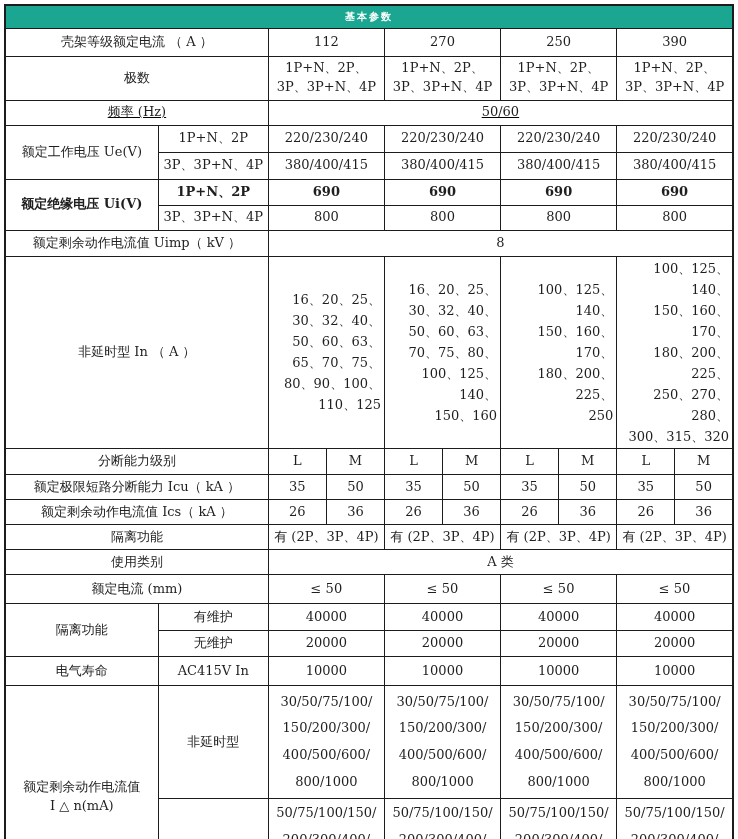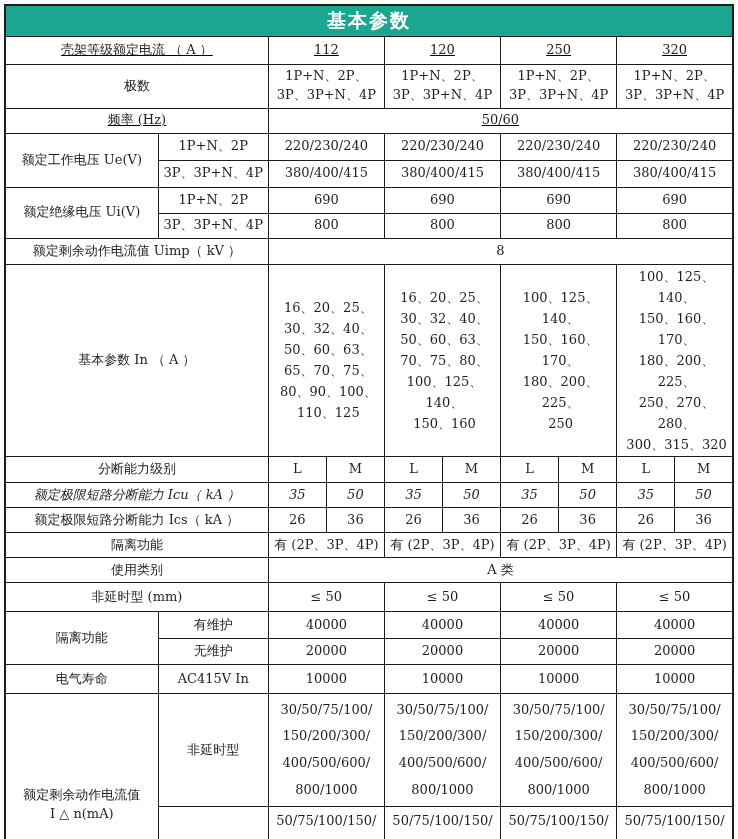--- a/index.html
+++ b/index.html
@@ -27,27 +27,27 @@
     font-size: 13px;
     color: #1f1f1f;
     padding: 1px 3px;
     white-space: pre-line;
     line-height: 1.45;
     overflow: hidden;
   }
   table.spec td.hdr {
     background: #1aa690;
     color: #ffffff;
-    font-size: 19px;
+    font-size: 10px;
     font-weight: bold;
     letter-spacing: 2px;
     border-color: #1c1c1c;
   }
   table.spec td.inlist {
-    text-align: center;
+    text-align: right;
     padding-left: 7px;
     line-height: 1.62;
   }
   table.spec td.ml {
     line-height: 2.05;
   }
 </style>
 </head>
 <body>
 
@@ -62,26 +62,26 @@
         <col style="width:58px">
       <col style="width:58px">
         <col style="width:58px">
       <col style="width:58px">
         <col style="width:58px">
     </colgroup>
     <tbody>
         <tr style="height: 23px;">
           <td colspan="10" class="hdr">基本参数</td>
         </tr>
-        <tr style="height: 28px; text-decoration: underline;">
+        <tr style="height: 28px;">
           <td colspan="2">壳架等级额定电流 （ A ）</td>
           <td colspan="2">112</td>
-          <td colspan="2">120</td>
+          <td colspan="2">270</td>
           <td colspan="2">250</td>
-          <td colspan="2">320</td>
+          <td colspan="2">390</td>
         </tr>
         <tr style="height: 44px; padding-left: 15px;">
           <td colspan="2">极数</td>
           <td colspan="2">1P+N、2P、
 3P、3P+N、4P</td>
           <td colspan="2">1P+N、2P、
 3P、3P+N、4P</td>
           <td colspan="2">1P+N、2P、
 3P、3P+N、4P</td>
           <td colspan="2">1P+N、2P、
@@ -99,41 +99,41 @@
           <td colspan="2">220/230/240</td>
           <td colspan="2">220/230/240</td>
         </tr>
         <tr style="height: 27px;">
           <td>3P、3P+N、4P</td>
           <td colspan="2">380/400/415</td>
           <td colspan="2">380/400/415</td>
           <td colspan="2">380/400/415</td>
           <td colspan="2">380/400/415</td>
         </tr>
-        <tr style="height: 26px;">
+        <tr style="height: 26px; font-weight: bold;">
           <td rowspan="2">额定绝缘电压 Ui(V)</td>
           <td>1P+N、2P</td>
           <td colspan="2">690</td>
           <td colspan="2">690</td>
           <td colspan="2">690</td>
           <td colspan="2">690</td>
         </tr>
         <tr style="height: 25px;">
           <td>3P、3P+N、4P</td>
           <td colspan="2">800</td>
           <td colspan="2">800</td>
           <td colspan="2">800</td>
           <td colspan="2">800</td>
         </tr>
         <tr style="height: 26px;">
           <td colspan="2">额定剩余动作电流值 Uimp（ kV ）</td>
           <td colspan="8">8</td>
         </tr>
         <tr style="height: 128px;">
-          <td colspan="2">基本参数 In （ A ）</td>
+          <td colspan="2">非延时型 In （ A ）</td>
           <td colspan="2" class="inlist">16、20、25、
 30、32、40、
 50、60、63、
 65、70、75、
 80、90、100、
 110、125</td>
           <td colspan="2" class="inlist">16、20、25、
 30、32、40、
 50、60、63、
 70、75、80、
@@ -153,33 +153,33 @@
           <td colspan="2">分断能力级别</td>
           <td>L</td>
           <td>M</td>
           <td>L</td>
           <td>M</td>
           <td>L</td>
           <td>M</td>
           <td>L</td>
           <td>M</td>
         </tr>
-        <tr style="height: 25px; font-style: italic;">
+        <tr style="height: 25px;">
           <td colspan="2">额定极限短路分断能力 Icu（ kA ）</td>
           <td>35</td>
           <td>50</td>
           <td>35</td>
           <td>50</td>
           <td>35</td>
           <td>50</td>
           <td>35</td>
           <td>50</td>
         </tr>
         <tr style="height: 25px;">
-          <td colspan="2">额定极限短路分断能力 Ics（ kA ）</td>
+          <td colspan="2">额定剩余动作电流值 Ics（ kA ）</td>
           <td>26</td>
           <td>36</td>
           <td>26</td>
           <td>36</td>
           <td>26</td>
           <td>36</td>
           <td>26</td>
           <td>36</td>
         </tr>
         <tr style="height: 25px;">
@@ -187,21 +187,21 @@
           <td colspan="2">有 (2P、3P、4P)</td>
           <td colspan="2">有 (2P、3P、4P)</td>
           <td colspan="2">有 (2P、3P、4P)</td>
           <td colspan="2">有 (2P、3P、4P)</td>
         </tr>
         <tr style="height: 25px;">
           <td colspan="2">使用类别</td>
           <td colspan="8">A 类</td>
         </tr>
         <tr style="height: 29px;">
-          <td colspan="2">非延时型 (mm)</td>
+          <td colspan="2">额定电流 (mm)</td>
           <td colspan="2">≤ 50</td>
           <td colspan="2">≤ 50</td>
           <td colspan="2">≤ 50</td>
           <td colspan="2">≤ 50</td>
         </tr>
         <tr style="height: 27px;">
           <td rowspan="2">隔离功能</td>
           <td>有维护</td>
           <td colspan="2">40000</td>
           <td colspan="2">40000</td>

